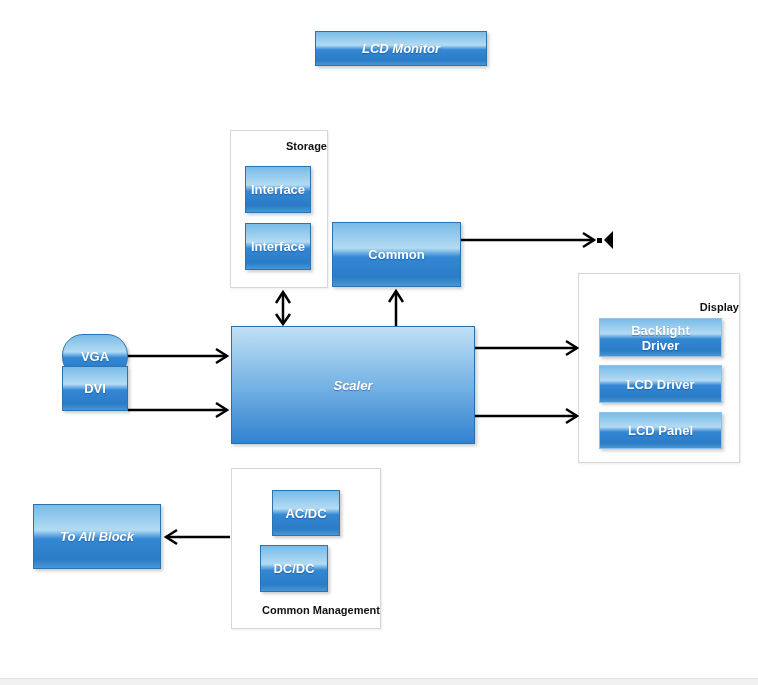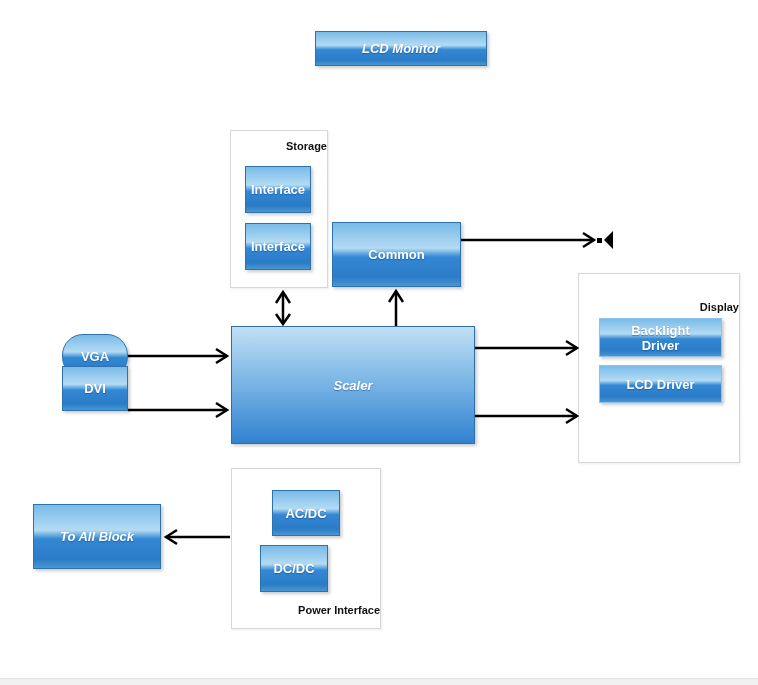--- a/index.html
+++ b/index.html
@@ -91,27 +91,30 @@
 
   <div class="group" style="left:578px;top:273px;width:162px;height:190px;">
     <div class="group-title" style="top:13px;margin-top:14px;">Display</div>
   </div>
   <div class="block lightborder" style="left:599px;top:318px;width:123px;height:39px;">
     <span class="lbl" style="width:80px;">Backlight Driver</span>
   </div>
   <div class="block lightborder" style="left:599px;top:365px;width:123px;height:38px;">
     <span class="lbl">LCD Driver</span>
   </div>
+  <div class="block lightborder" style="left:599px;top:412px;width:123px;height:37px;">
+    <span class="lbl">LCD Panel</span>
+  </div>
 
   <div class="block fs13" style="left:33px;top:504px;width:128px;height:65px;">
     <span class="lbl">To All Block</span>
   </div>
 
   <div class="group" style="left:231px;top:468px;width:150px;height:161px;">
-    <div class="group-title" style="bottom:12px;">Power Interface</div>
+    <div class="group-title" style="bottom:12px;">Common Management</div>
   </div>
   <div class="block" style="left:272px;top:490px;width:68px;height:46px;">
     <span class="lbl">AC/DC</span>
   </div>
   <div class="block" style="left:260px;top:545px;width:68px;height:47px;">
     <span class="lbl">DC/DC</span>
   </div>
 
   <svg id="connectors" viewBox="0 0 758 685" xmlns="http://www.w3.org/2000/svg">
     <g stroke="#000000" stroke-width="2.5" fill="none">

